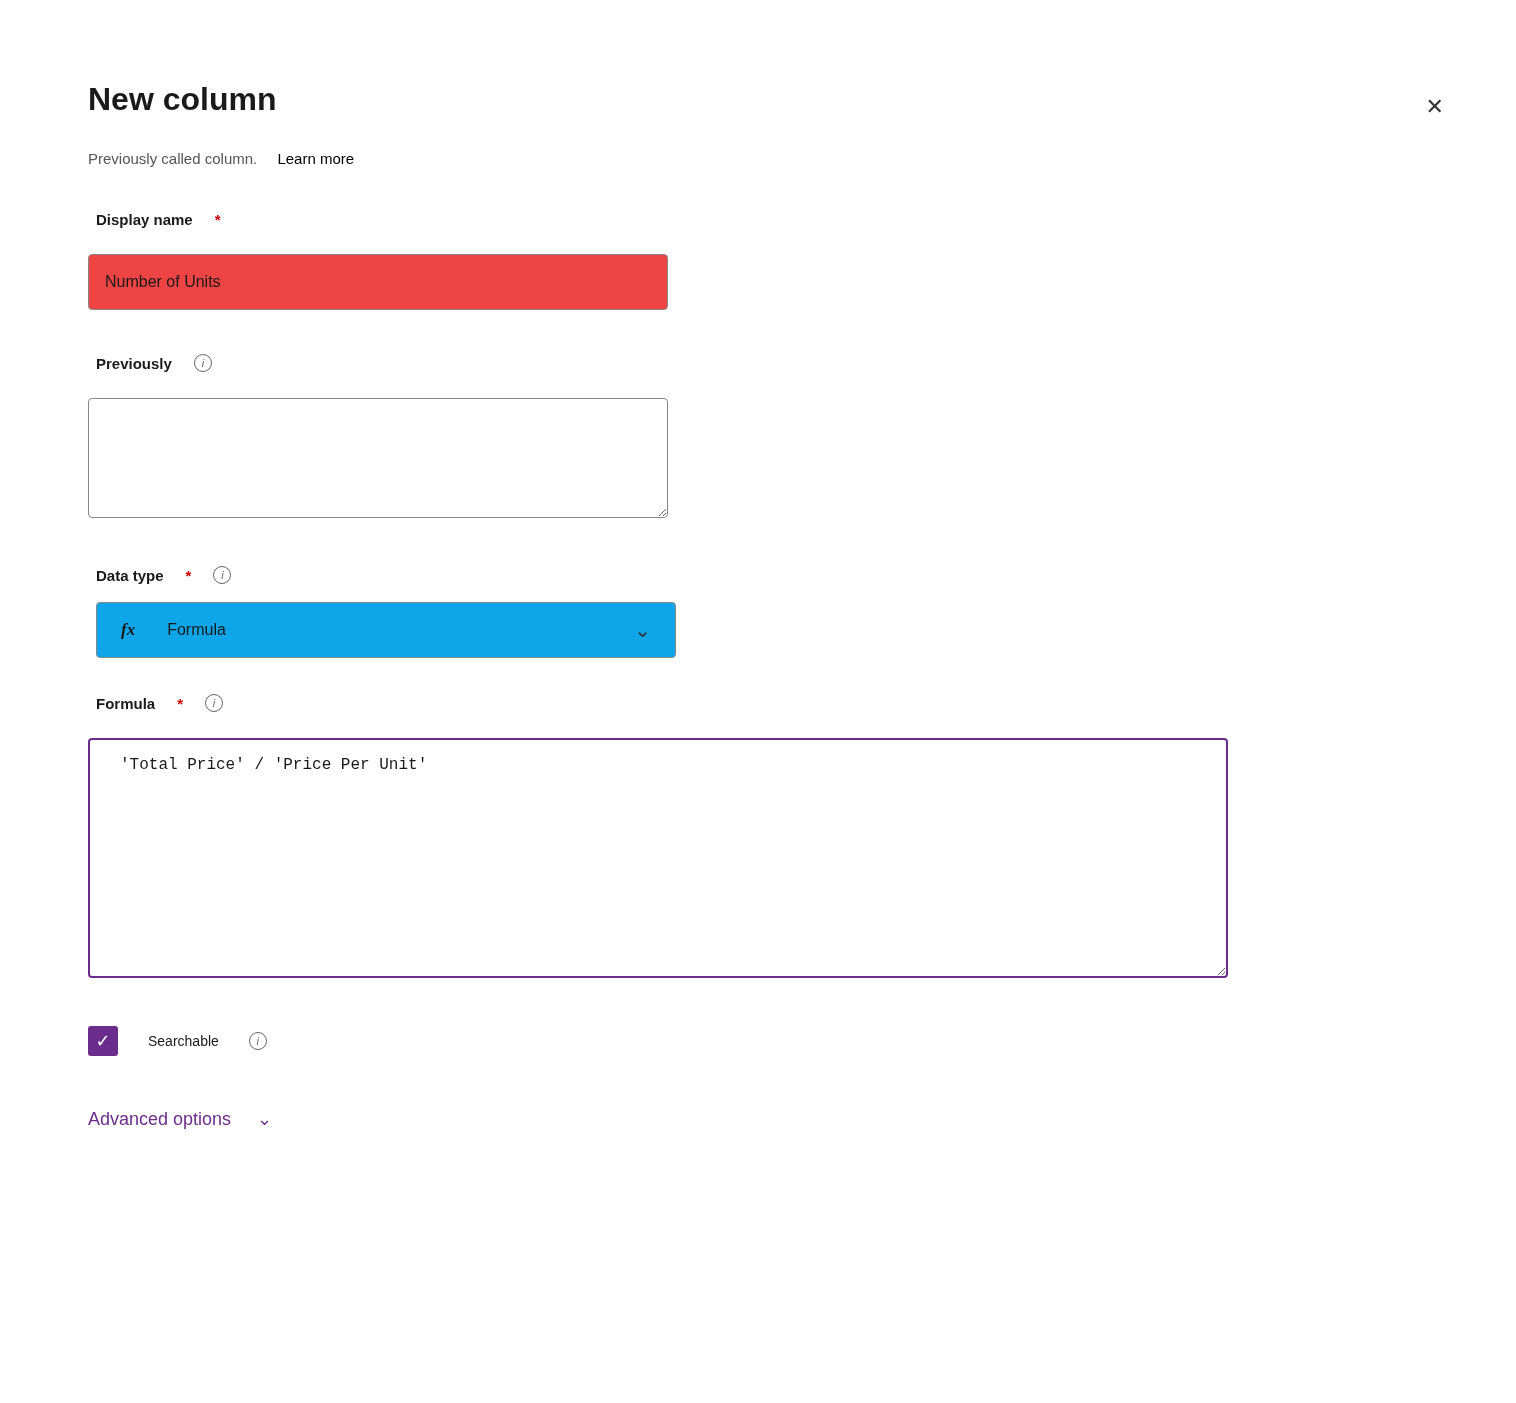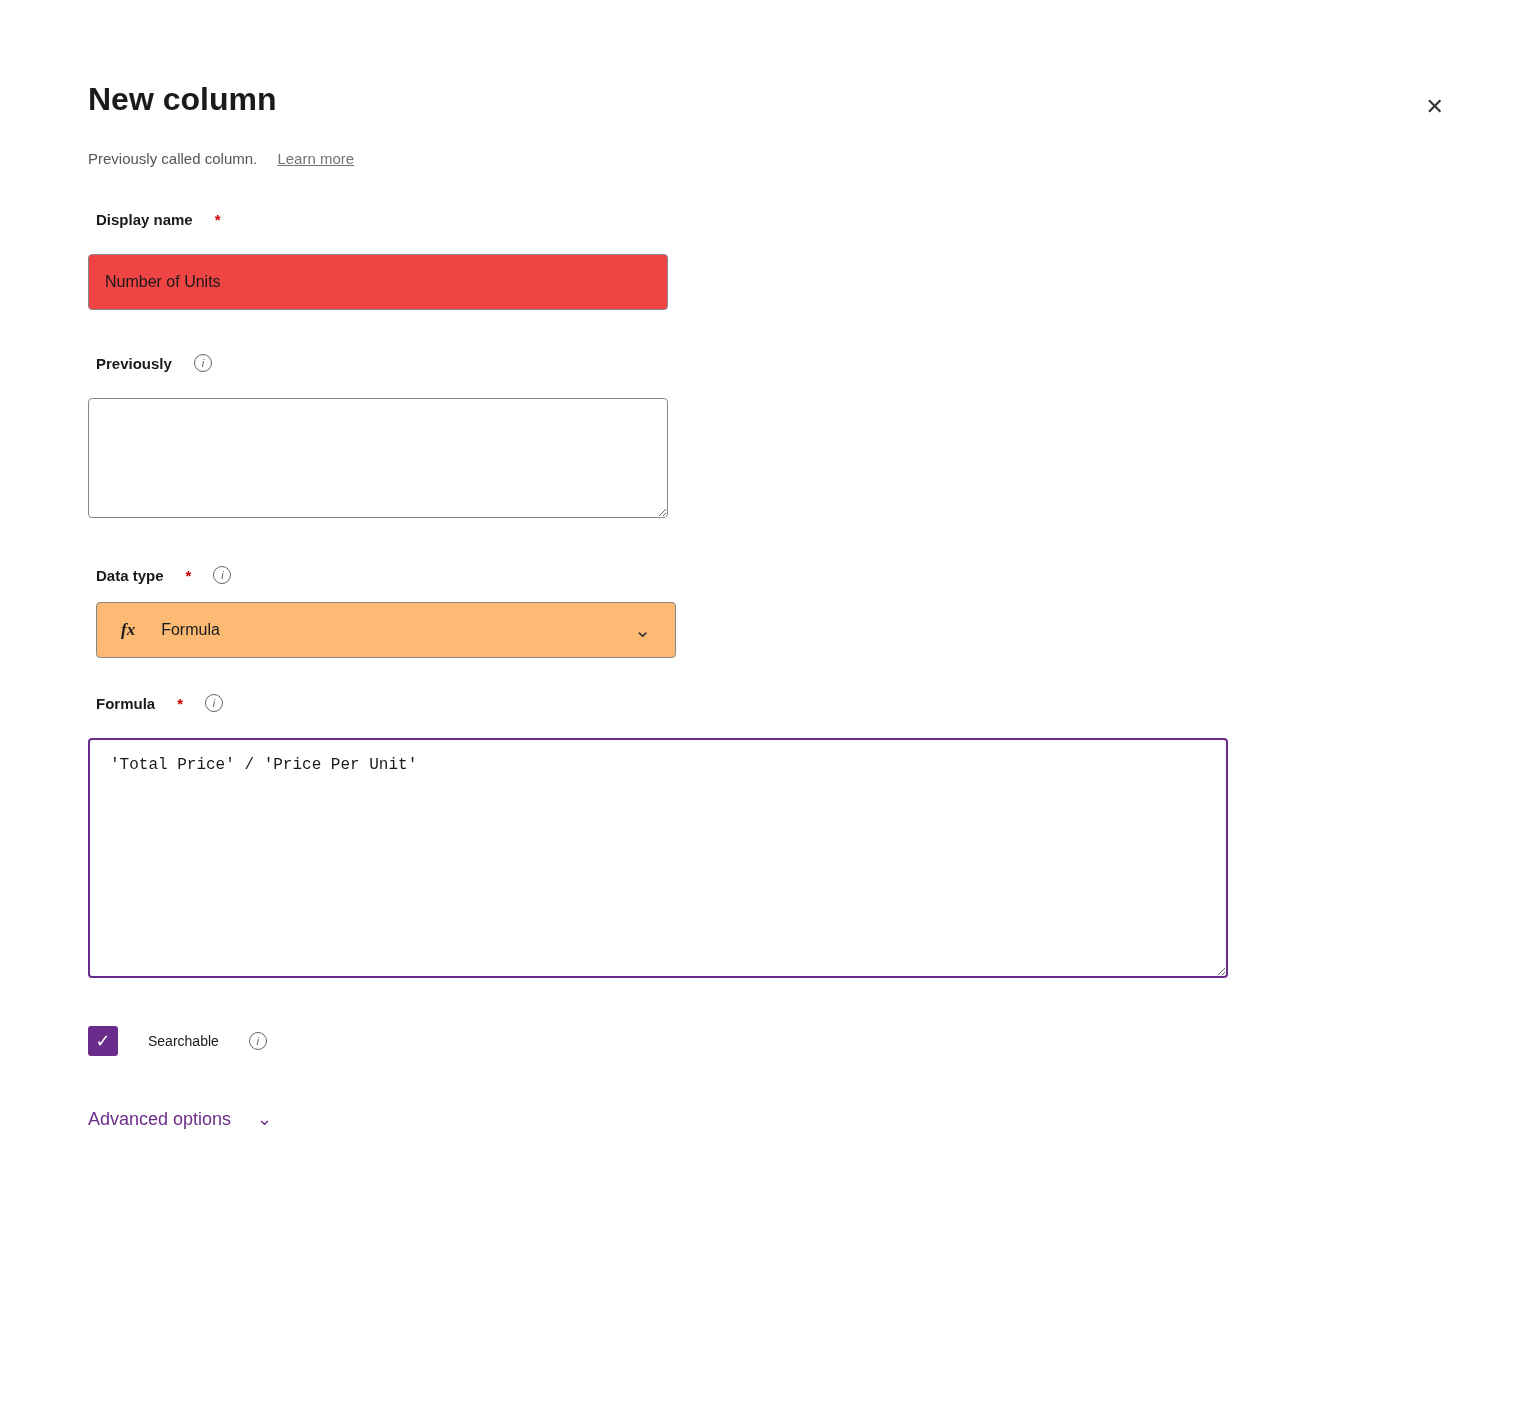--- a/index.html
+++ b/index.html
@@ -54,22 +54,21 @@
       justify-content: center;
     }
 
     .subtitle {
       font-size: 15px;
       color: #555;
       margin-bottom: 36px;
     }
 
     .learn-more-link {
-      color: #737373;
-      text-decoration: underline;
+      color: #000000;
       cursor: pointer;
     }
 
     .form-group {
       margin-bottom: 28px;
     }
 
     .form-label {
       display: flex;
       align-items: center;
@@ -134,24 +133,24 @@
     }
 
     .select-display {
       width: 580px;
       height: 56px;
       border: 1.5px solid #888;
       border-radius: 4px;
       padding: 0 16px;
       font-size: 16px;
       color: #1a1a1a;
-      background: #fdba74;
-      display: flex;
-      align-items: center;
-      gap: 10px;
+      background: #0ea5e9;
+      display: flex;
+      align-items: center;
+      gap: 16px;
       cursor: pointer;
       user-select: none;
     }
 
     .fx-icon {
       font-style: italic;
       font-weight: 600;
       font-size: 17px;
       color: #1a1a1a;
       font-family: 'Times New Roman', serif;
@@ -166,21 +165,21 @@
     .chevron-down {
       font-size: 20px;
       color: #333;
     }
 
     .formula-textarea {
       width: 100%;
       height: 240px;
       border: 2px solid #6b2d8b;
       border-radius: 4px;
-      padding: 16px 20px;
+      padding: 16px 30px;
       font-size: 16px;
       color: #1a1a1a;
       outline: none;
       font-family: 'Courier New', monospace;
       background: #fff;
       resize: vertical;
     }
 
     .formula-group {
       width: calc(100% - 0px);

